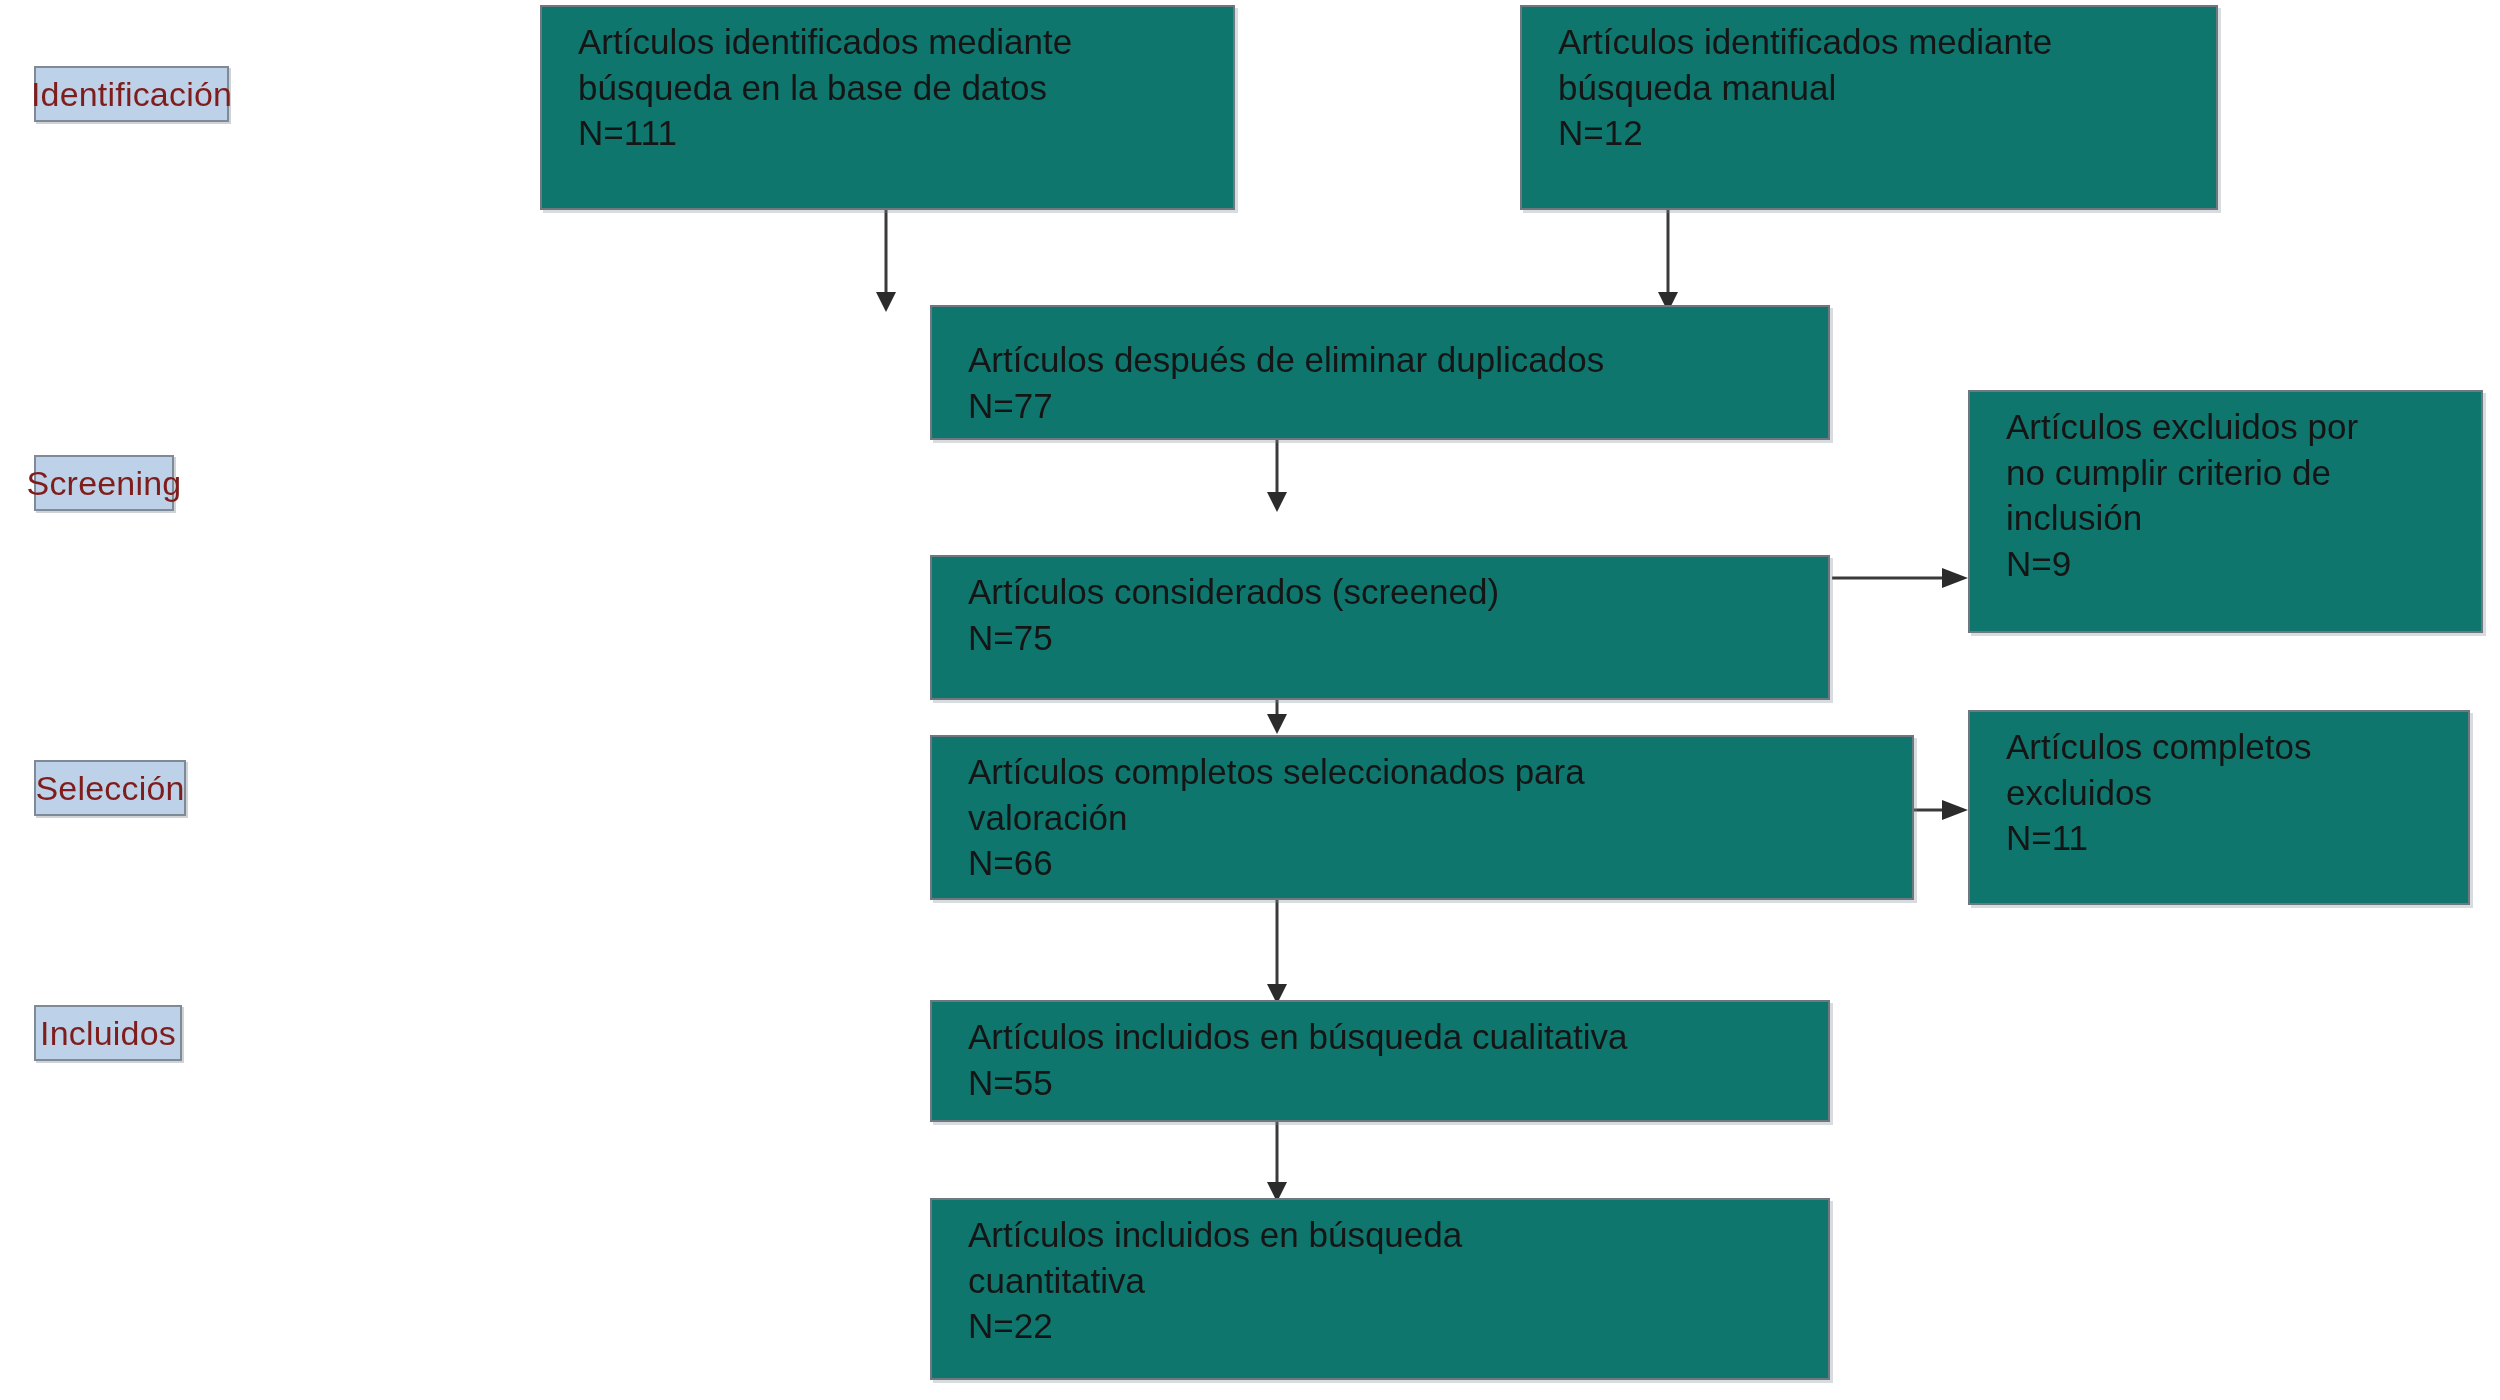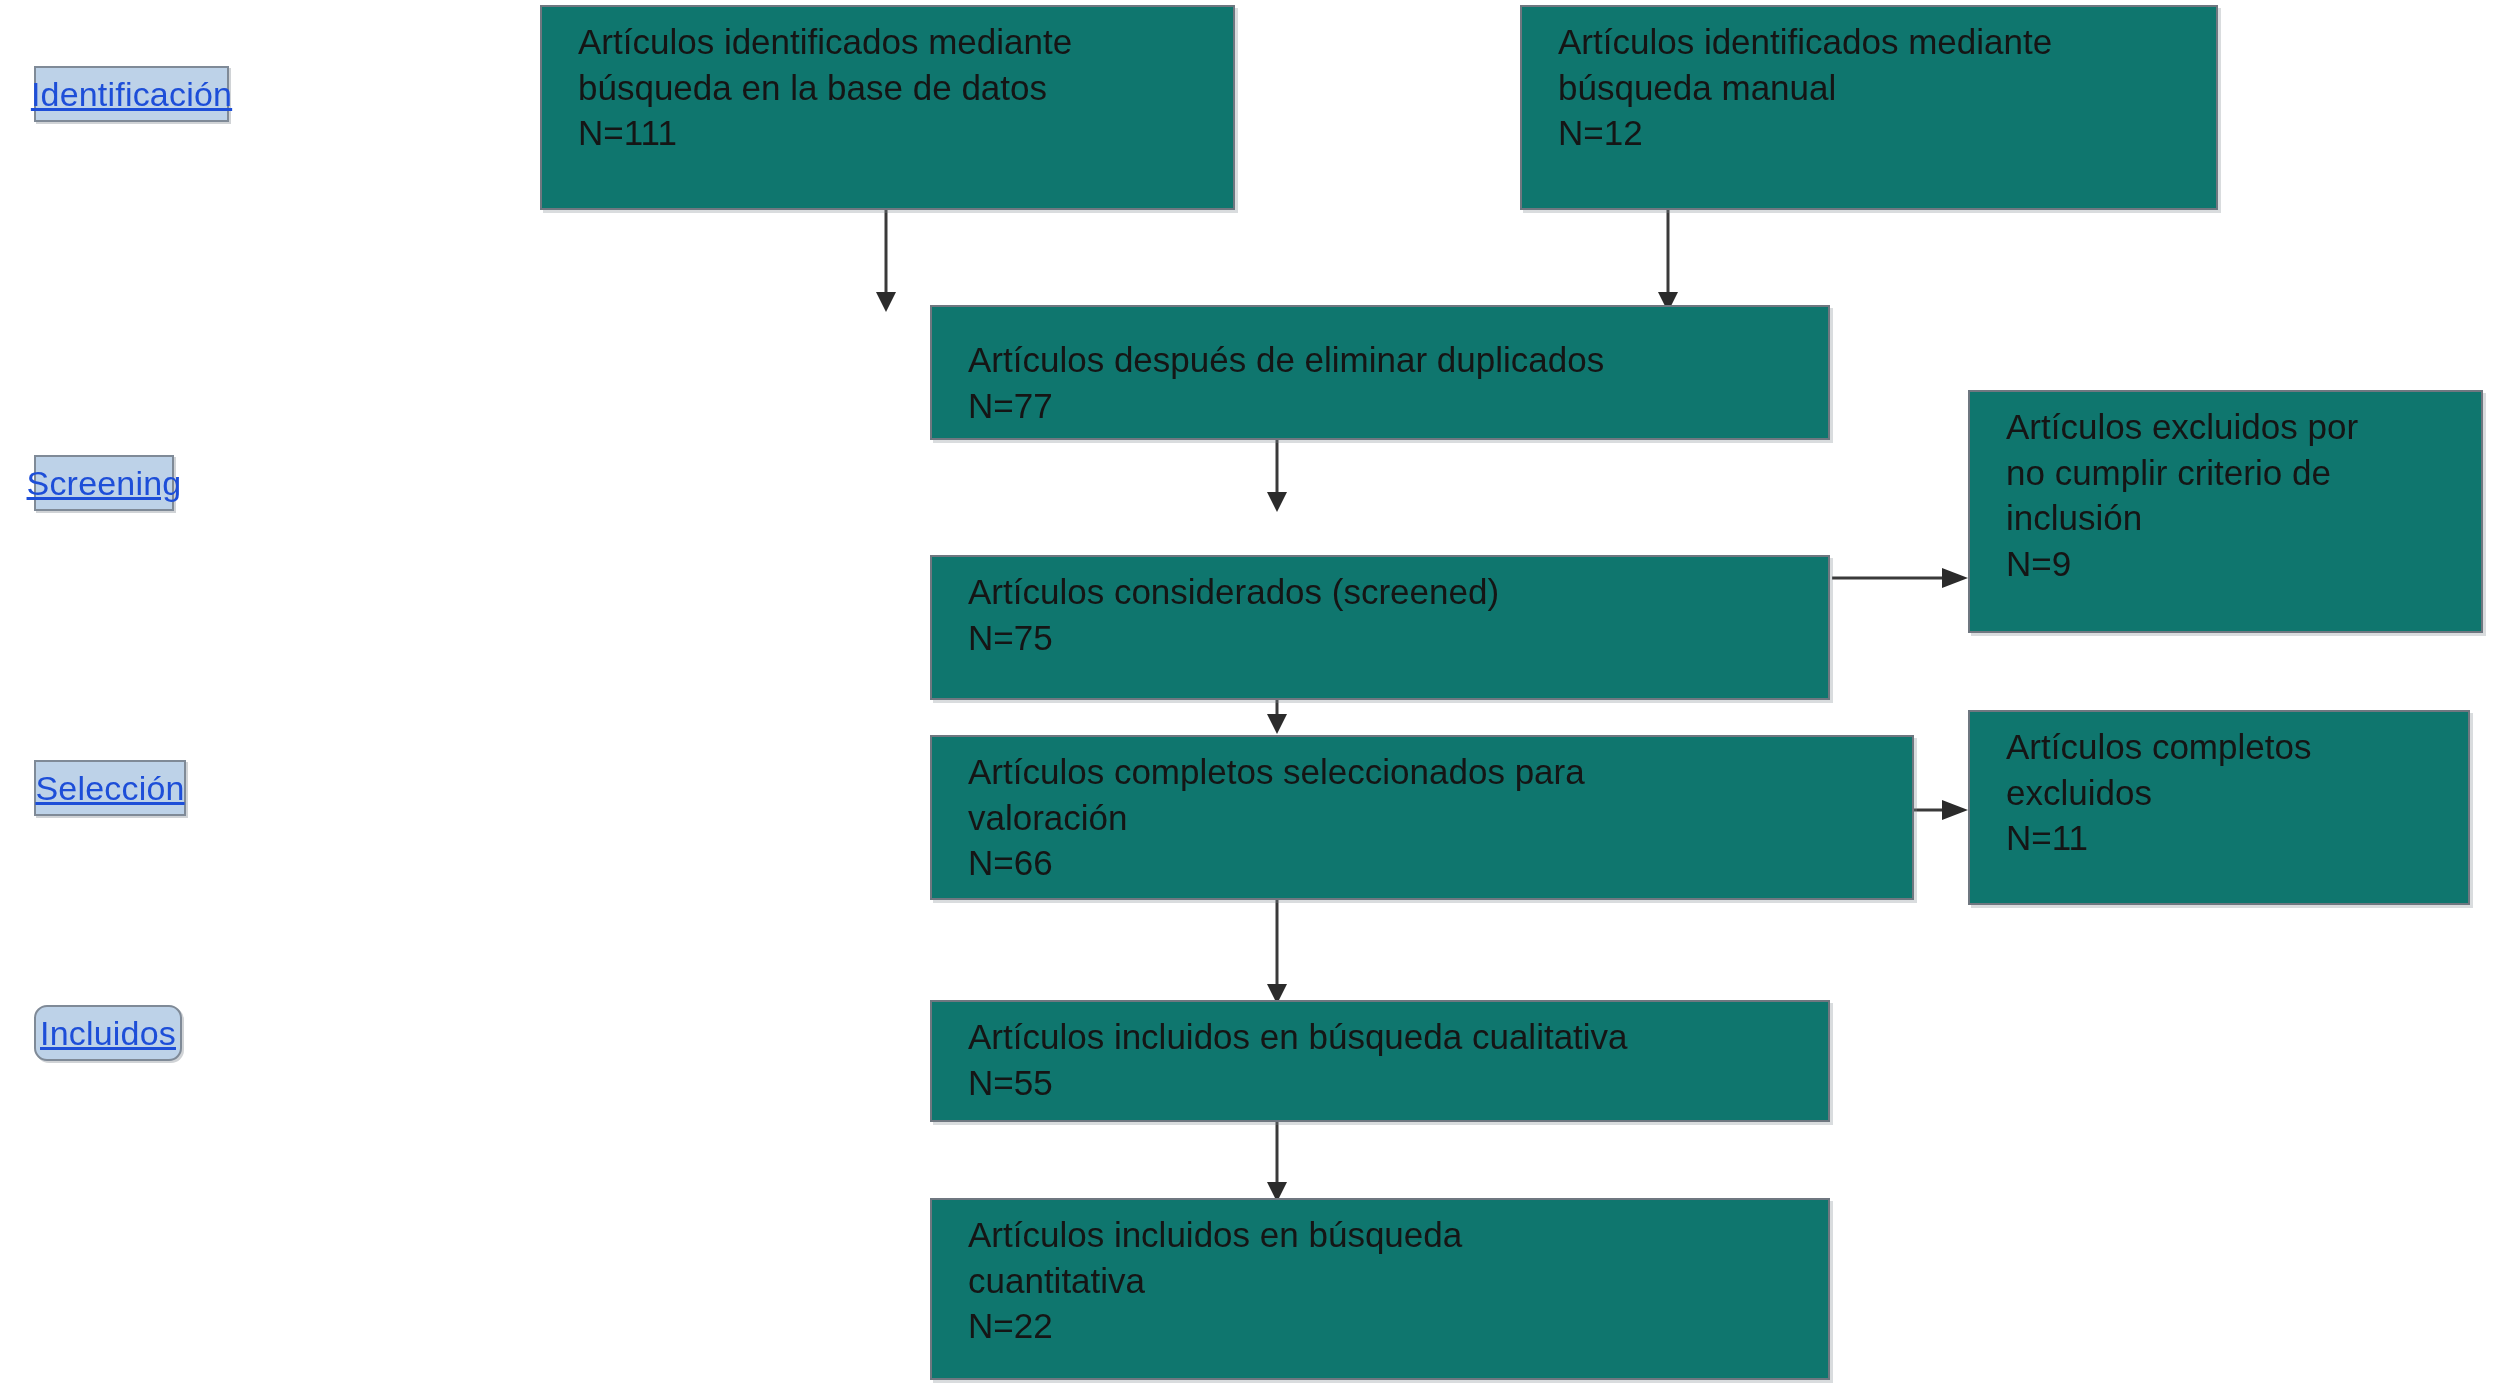--- a/index.html
+++ b/index.html
@@ -23,23 +23,22 @@
   .stage-chip {
     position: absolute;
     background: #bdd2e8;
     border: 2px solid #7f8a97;
     box-shadow: 2px 2px 0 rgba(120,128,138,0.35);
     display: flex;
     align-items: center;
     justify-content: center;
     font-size: 34px;
     letter-spacing: 0.2px;
-    color: #1d4ed8;
+    color: #7f1d1d;
     box-sizing: border-box;
-    text-decoration: underline;
   }
 
   
   .flow-box {
     position: absolute;
     background: #0f766e;
     border: 2px solid #6f7780;
     box-shadow: 3px 3px 0 rgba(130,138,146,0.30);
     box-sizing: border-box;
     padding: 12px 18px 10px 36px;
@@ -130,21 +129,21 @@
   </div>
 
   <div class="stage-chip" style="left:34px; top:455px; width:140px; height:56px;">
     <span>Screening</span>
   </div>
 
   <div class="stage-chip" style="left:34px; top:760px; width:152px; height:56px;">
     <span>Selección</span>
   </div>
 
-  <div class="stage-chip" style="left:34px; top:1005px; width:148px; height:56px;border-radius:13px;">
+  <div class="stage-chip" style="left:34px; top:1005px; width:148px; height:56px;">
     <span>Incluidos</span>
   </div>
 
   <div class="flow-box" style="left:540px; top:5px; width:695px; height:205px;">
     <div class="flow-line">Artículos identificados mediante
 búsqueda en la base de datos</div>
     <div class="flow-count">N=111</div>
   </div>
 
   <div class="flow-box" style="left:1520px; top:5px; width:698px; height:205px;">

